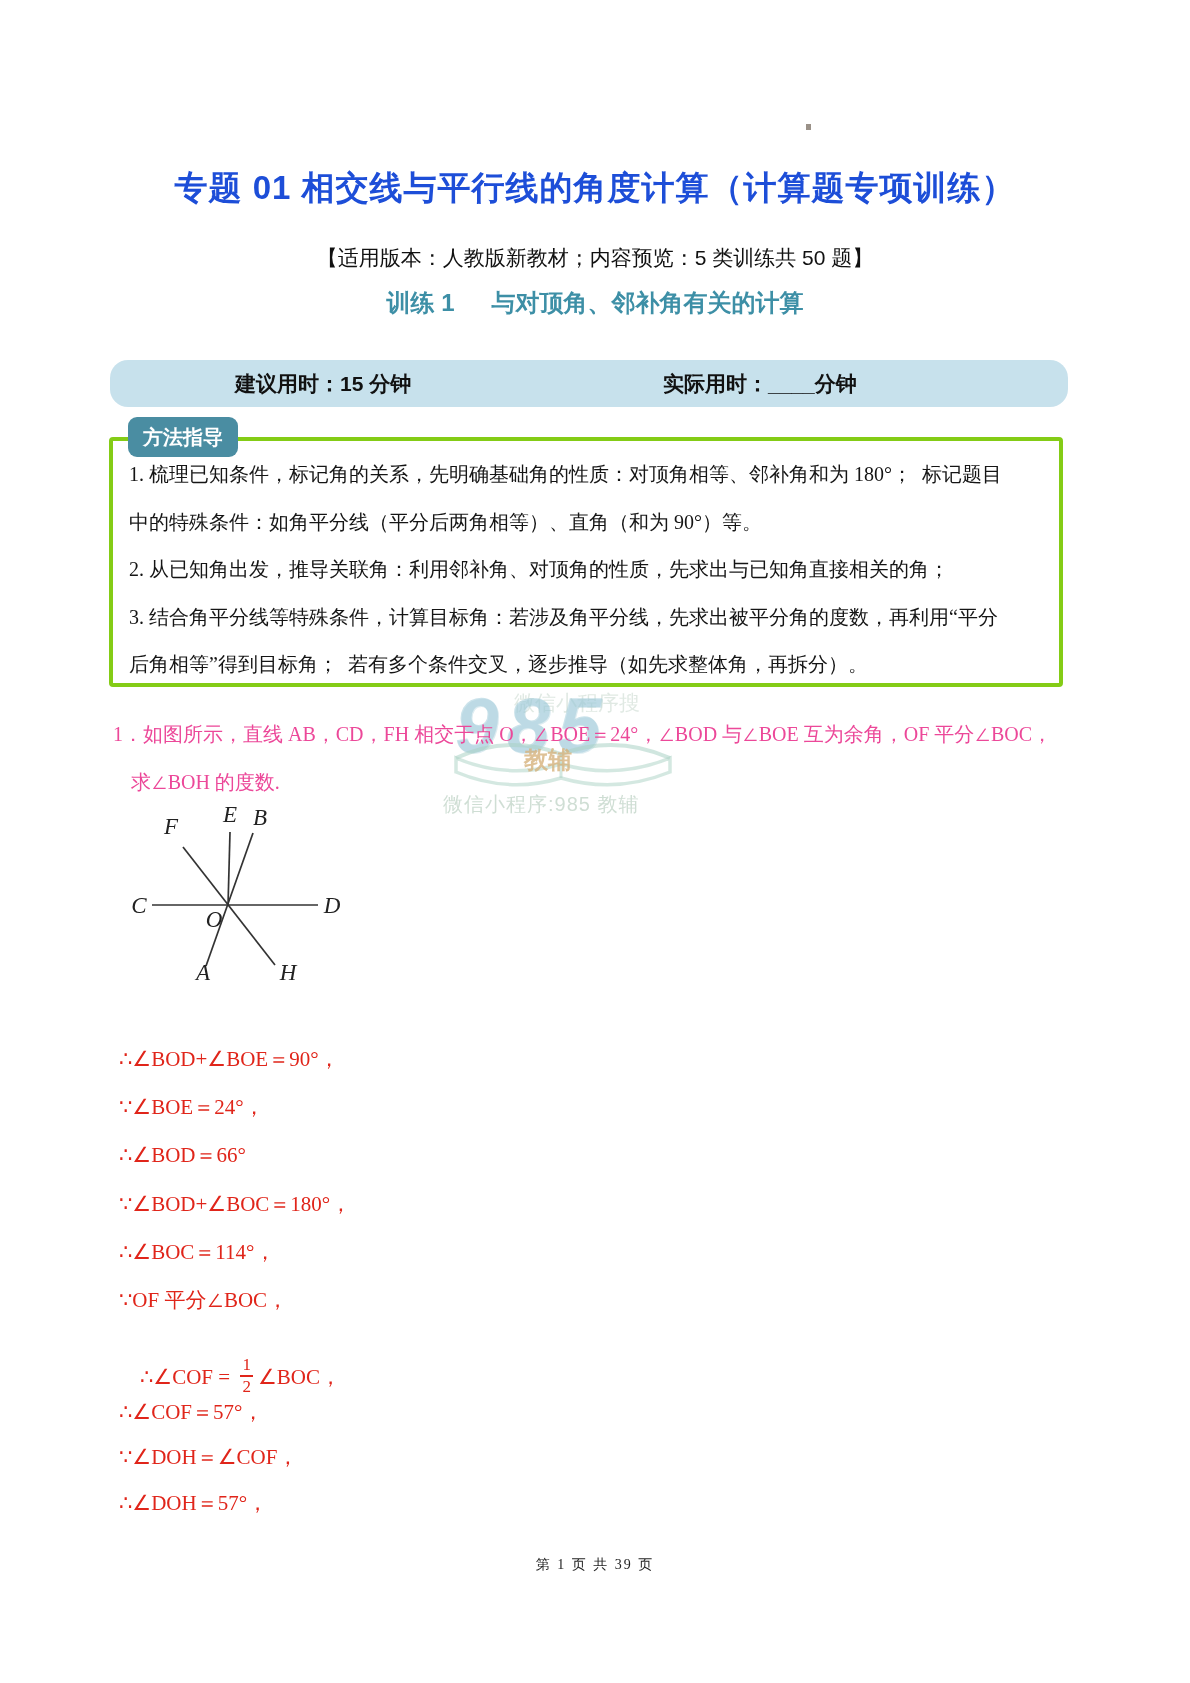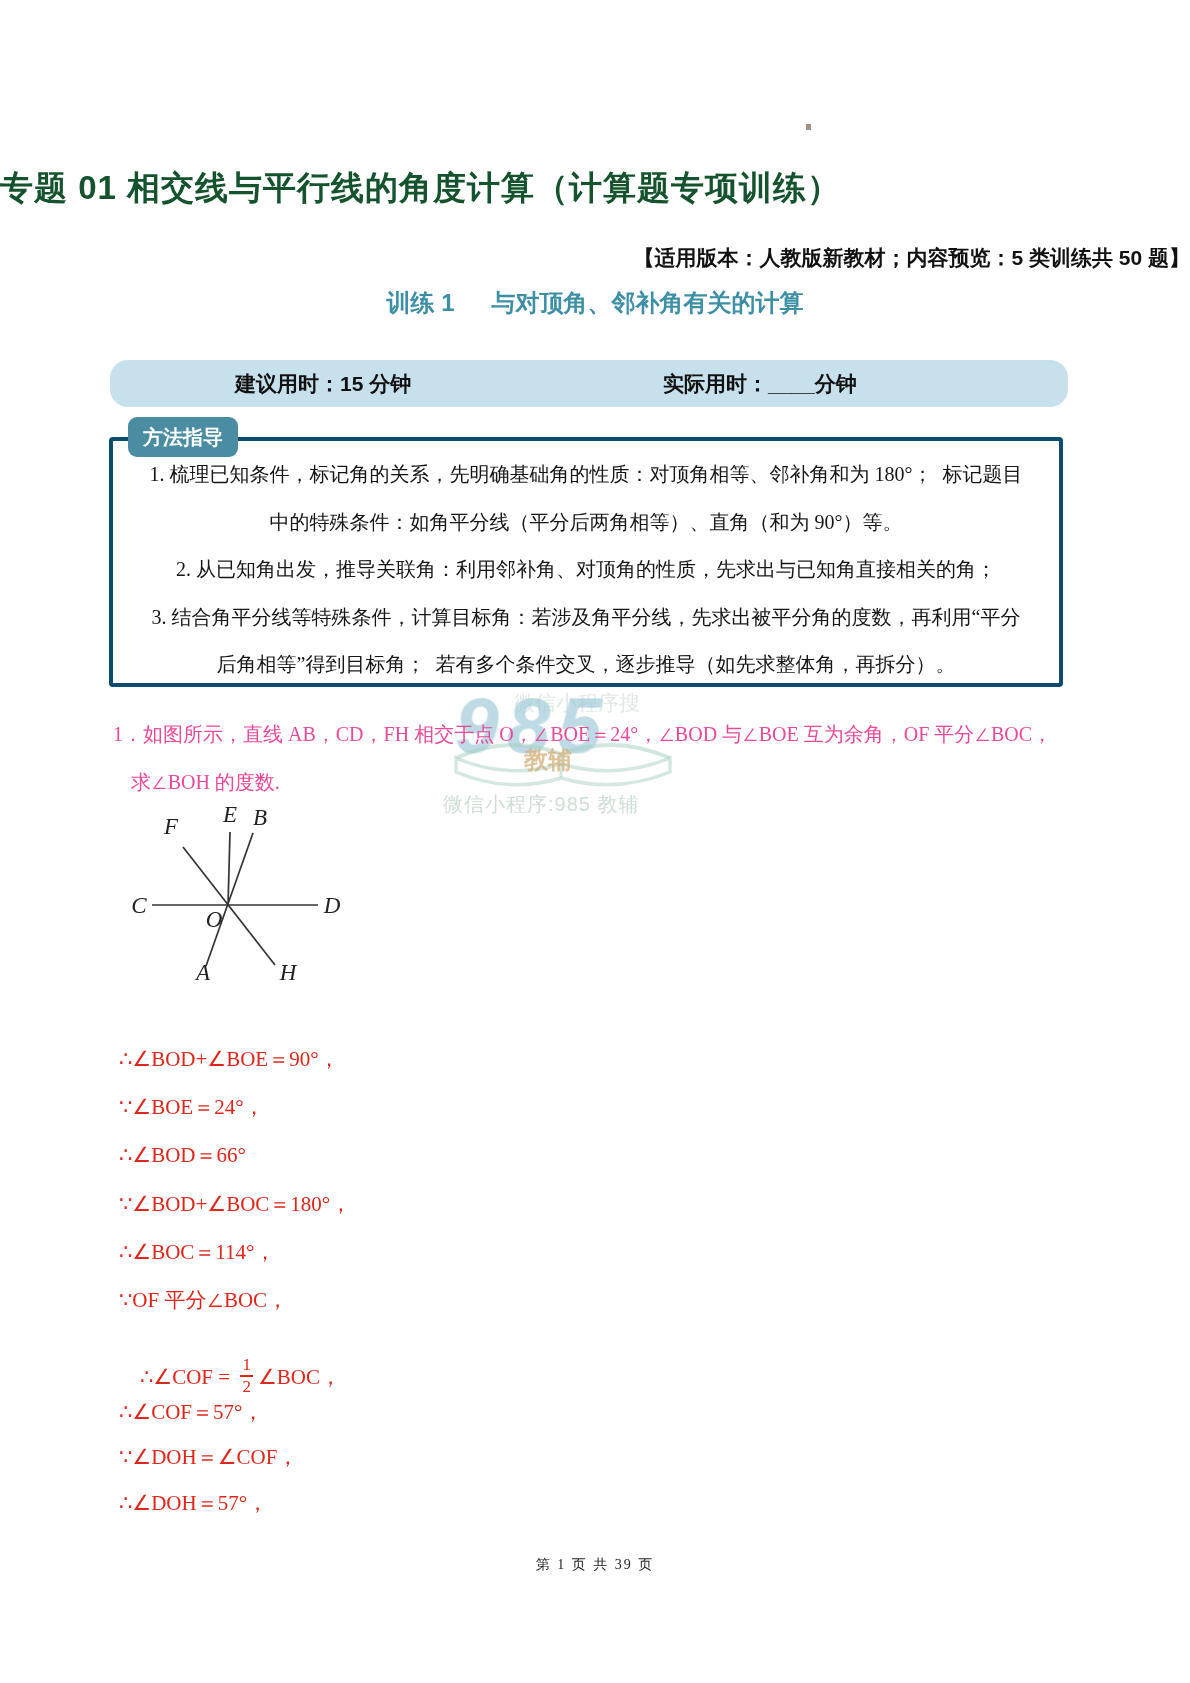--- a/index.html
+++ b/index.html
@@ -4,27 +4,27 @@
 <style>
   html,body { margin:0; padding:0; background:#ffffff; }
   .page {
     position:relative; width:1190px; height:1683px; background:#ffffff;
     font-family:"Liberation Serif", serif; color:#151515; overflow:hidden;
   }
   .speck { position:absolute; left:806px; top:124px; width:5px; height:6px; background:#9a9188; }
 
   .title {
     position:absolute; top:166px; left:0; width:100%; margin:0;
-    font-family:"Liberation Sans", sans-serif;
-    font-weight:bold; font-size:33px; letter-spacing:1px; color:#14532d;
+    text-align:center; font-family:"Liberation Sans", sans-serif;
+    font-weight:bold; font-size:33px; letter-spacing:1px; color:#1d4ed8;
   }
   .subtitle {
     position:absolute; top:244px; left:0; width:100%;
-    text-align:right; font-family:"Liberation Sans", sans-serif;
-    font-weight:bold; font-size:21px; color:#111;
+    text-align:center; font-family:"Liberation Sans", sans-serif;
+    font-weight:normal; font-size:21px; color:#111;
   }
   .section {
     position:absolute; top:287px; left:0; width:100%;
     text-align:center; font-family:"Liberation Sans", sans-serif;
     font-weight:bold; font-size:24px; color:#3d8fa6;
   }
   .sec-prefix { margin-right:37px; }
 
   .banner {
     position:absolute; top:360px; left:110px; width:958px; height:47px;
@@ -52,22 +52,22 @@
 
   .tab {
     position:absolute; top:417px; left:128px; width:110px; height:40px;
     background:#4a8da2; color:#ffffff; border-radius:9px;
     text-align:center; line-height:40px;
     font-family:"Liberation Sans", sans-serif; font-weight:bold; font-size:20px;
     z-index:3;
   }
   .mbox {
     position:absolute; top:437px; left:109px; width:954px; height:250px;
-    box-sizing:border-box; border:4px solid #0c4a6e; border-radius:4px;
-    background:#ffffff; z-index:2; padding:10px 16px 0 16px;text-align:center;
+    box-sizing:border-box; border:4px solid #84cc16; border-radius:4px;
+    background:#ffffff; z-index:2; padding:10px 16px 0 16px;
   }
   .m-line { line-height:47.5px; font-size:20px; white-space:pre; color:#151515; }
 
   .question { position:absolute; top:710px; left:113px; width:980px; z-index:4; }
   .q-line { line-height:48px; font-size:20px; white-space:pre; color:#ec4899; }
   .q-indent { padding-left:18px; }
 
   .figure { position:absolute; top:790px; left:125px; z-index:4; }
   .figure line { stroke:#333333; stroke-width:1.7; }
   .figure text {

